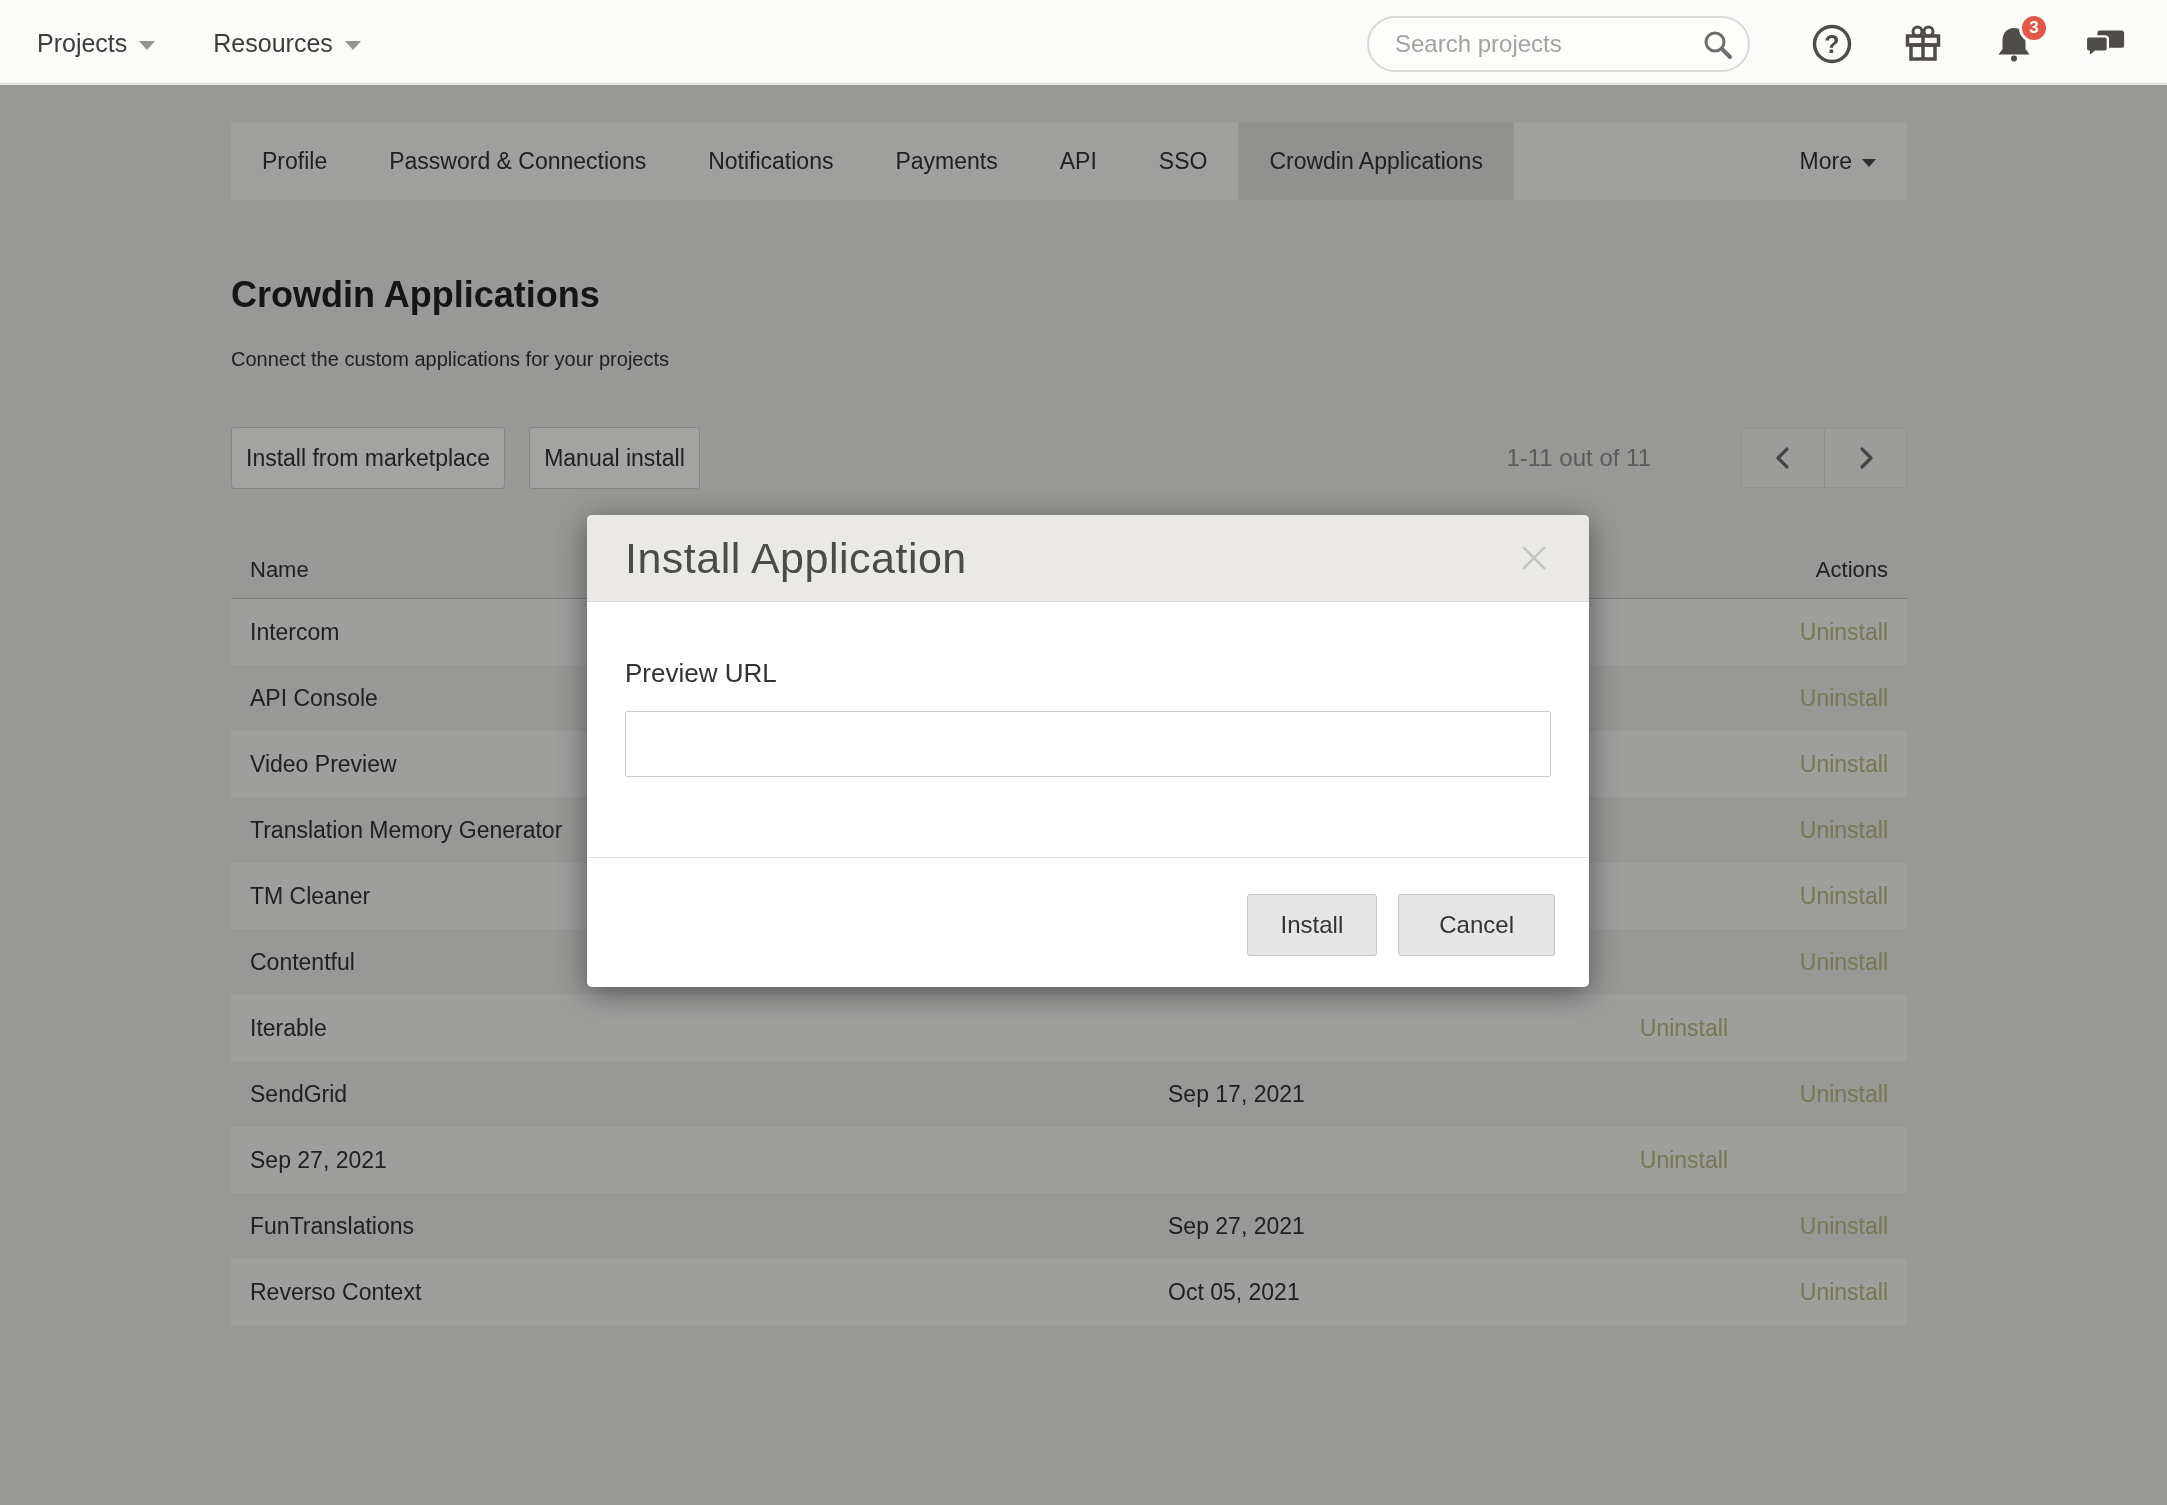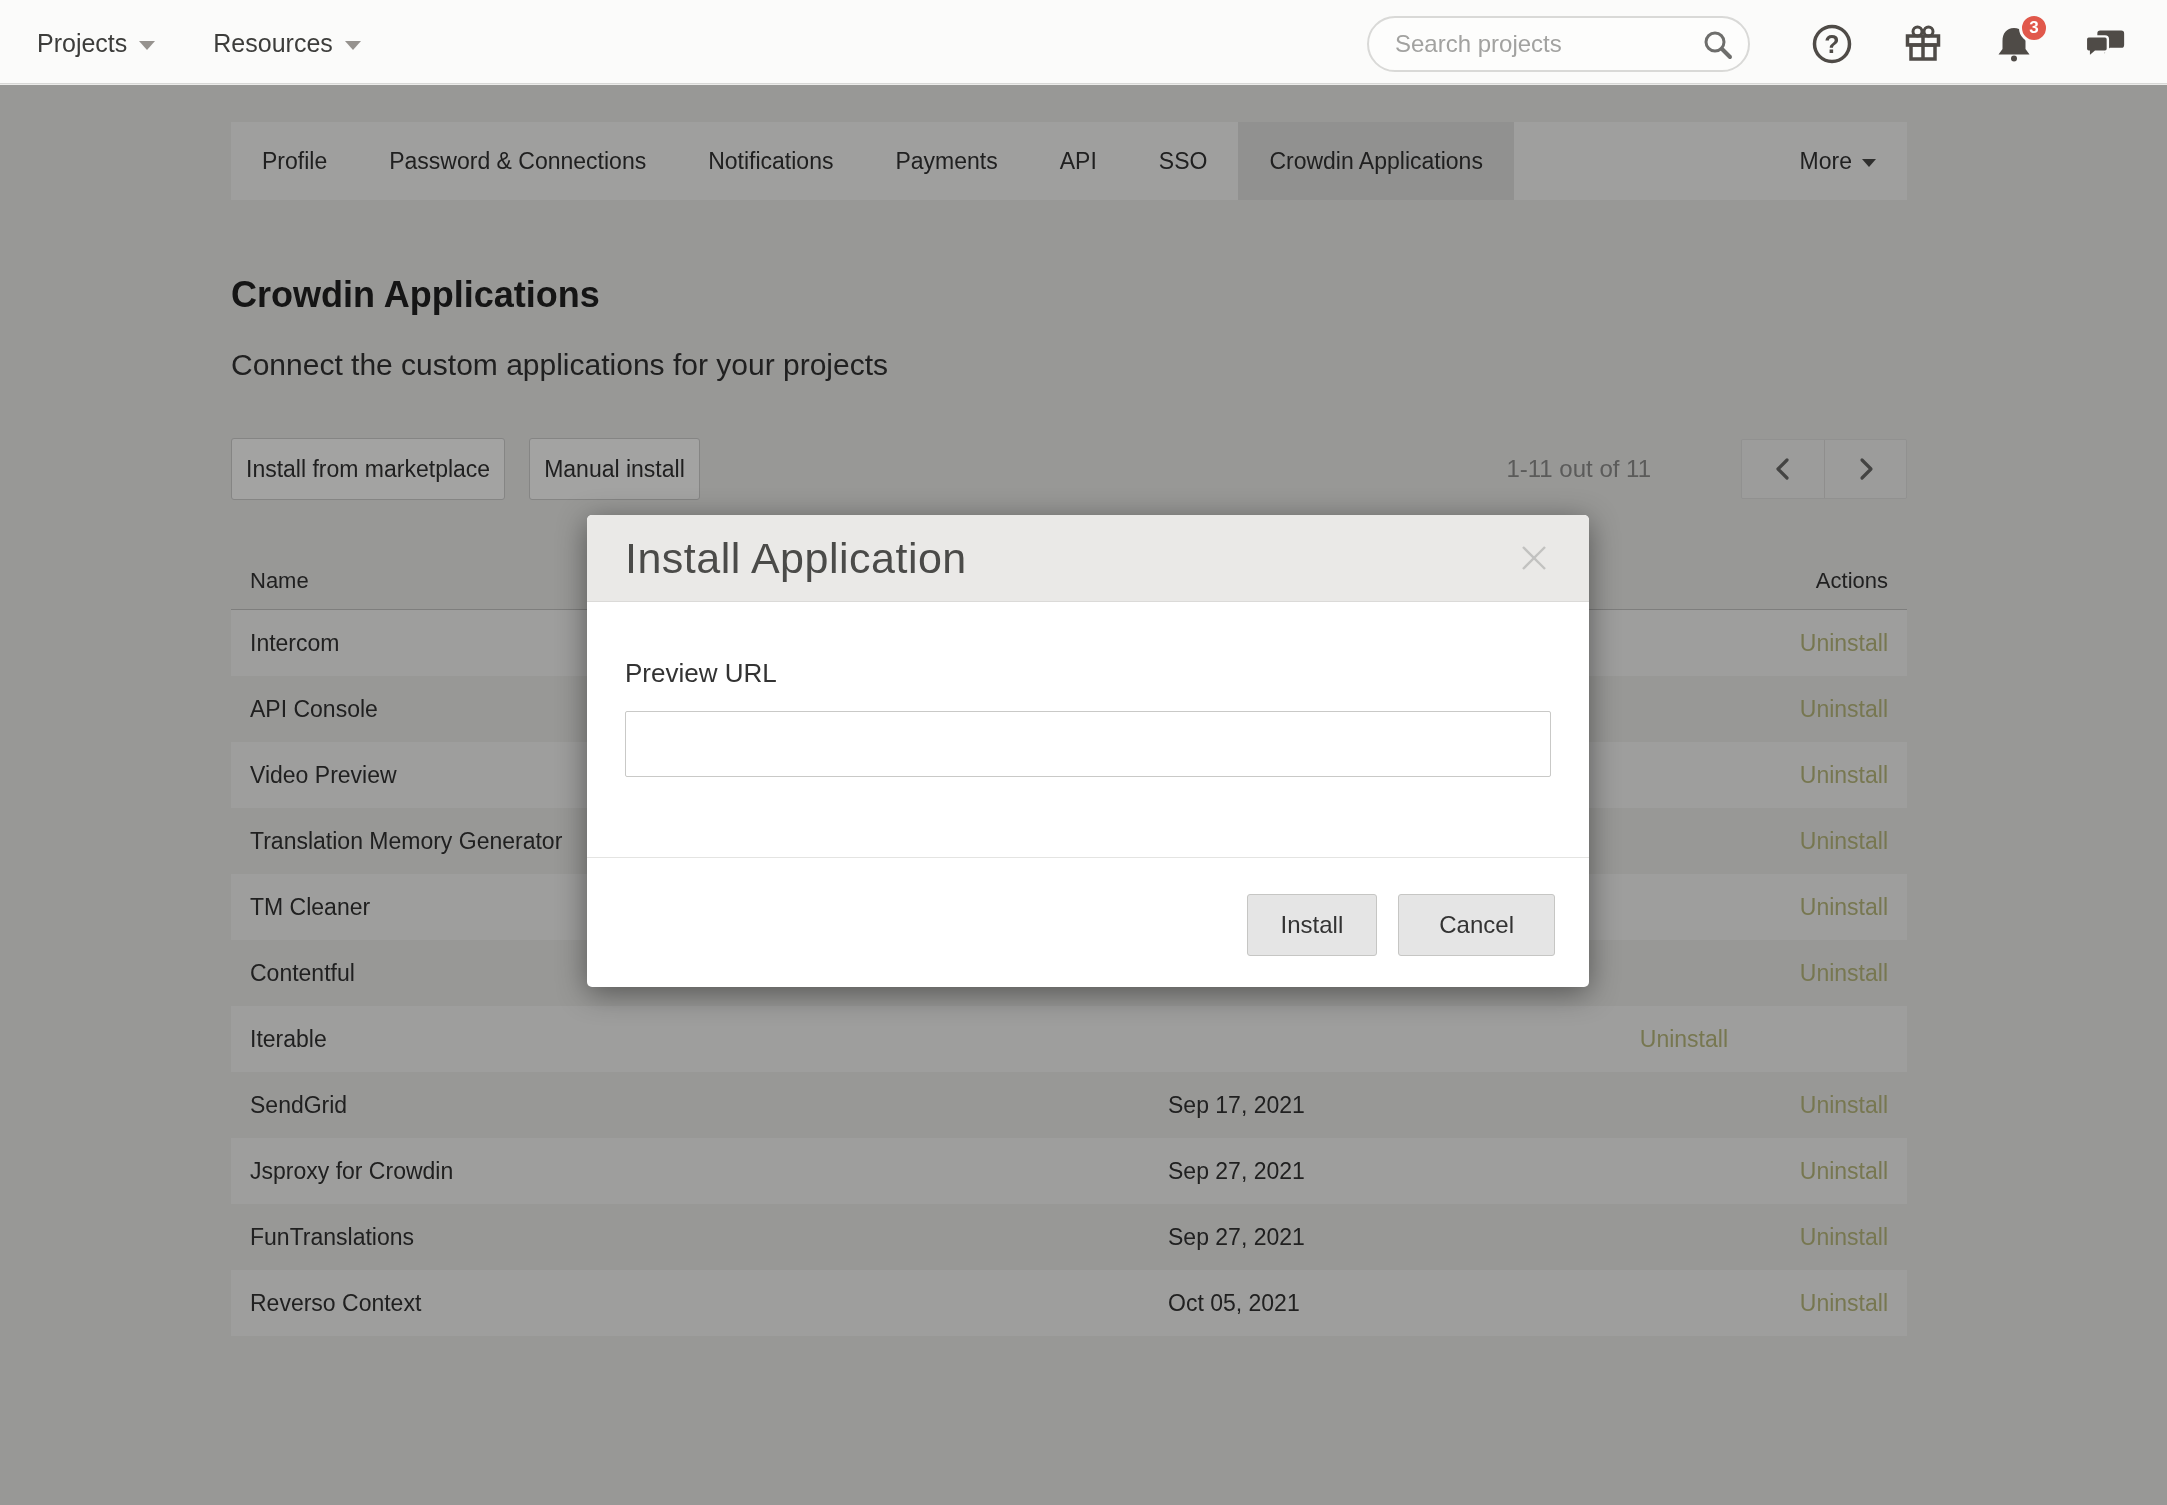--- a/index.html
+++ b/index.html
@@ -48,21 +48,21 @@
     display:flex; align-items:stretch;
   }
   .tab {
     display:flex; align-items:center; padding:0 31px; font-size:23px; color:#333; cursor:pointer; white-space:nowrap;
   }
   .tab.active { background:#e2e2e0; }
   .tab.more { margin-left:auto; gap:10px; }
   .caret-small { width:0; height:0; border-left:7px solid transparent; border-right:7px solid transparent; border-top:8px solid #4a4a48; margin-top:3px; }
 
   .page-title { margin-top:74px; font-size:36px; font-weight:bold; color:#222; }
-  .page-subtitle { margin-top:32px; font-size:30px; color:#333; }
+  .page-subtitle { margin-top:32px; font-size:20px; color:#333; }
 
   .actions-row { margin-top:56px; display:flex; align-items:center; }
   .btn {
     background:#fdfdfc; border:1px solid #cfcfcd; border-radius:3px;
     font-size:23px; color:#333; padding:0 14px; height:62px;
     display:inline-flex; align-items:center; cursor:pointer; font-family:inherit;
   }
   .btn + .btn { margin-left:24px; }
   .pagination { margin-left:auto; display:flex; align-items:center;gap:48px; }
   .page-count { font-size:24px; color:#8e8e8c; margin-right:42px; }
@@ -250,21 +250,20 @@
         <div class="trow">
           <div>Iterable</div>
           <div class="cell-actions"><a class="link-uninstall">Uninstall</a></div>
         </div>
         <div class="trow">
           <div>SendGrid</div>
           <div>Sep 17, 2021</div>
           <div class="cell-actions"><a class="link-uninstall">Uninstall</a></div>
         </div>
         <div class="trow">
-          <div>Jsproxy for Crowdin</div>
           <div>Sep 27, 2021</div>
           <div class="cell-actions"><a class="link-uninstall">Uninstall</a></div>
         </div>
         <div class="trow">
           <div>FunTranslations</div>
           <div>Sep 27, 2021</div>
           <div class="cell-actions"><a class="link-uninstall">Uninstall</a></div>
         </div>
         <div class="trow">
           <div>Reverso Context</div>

